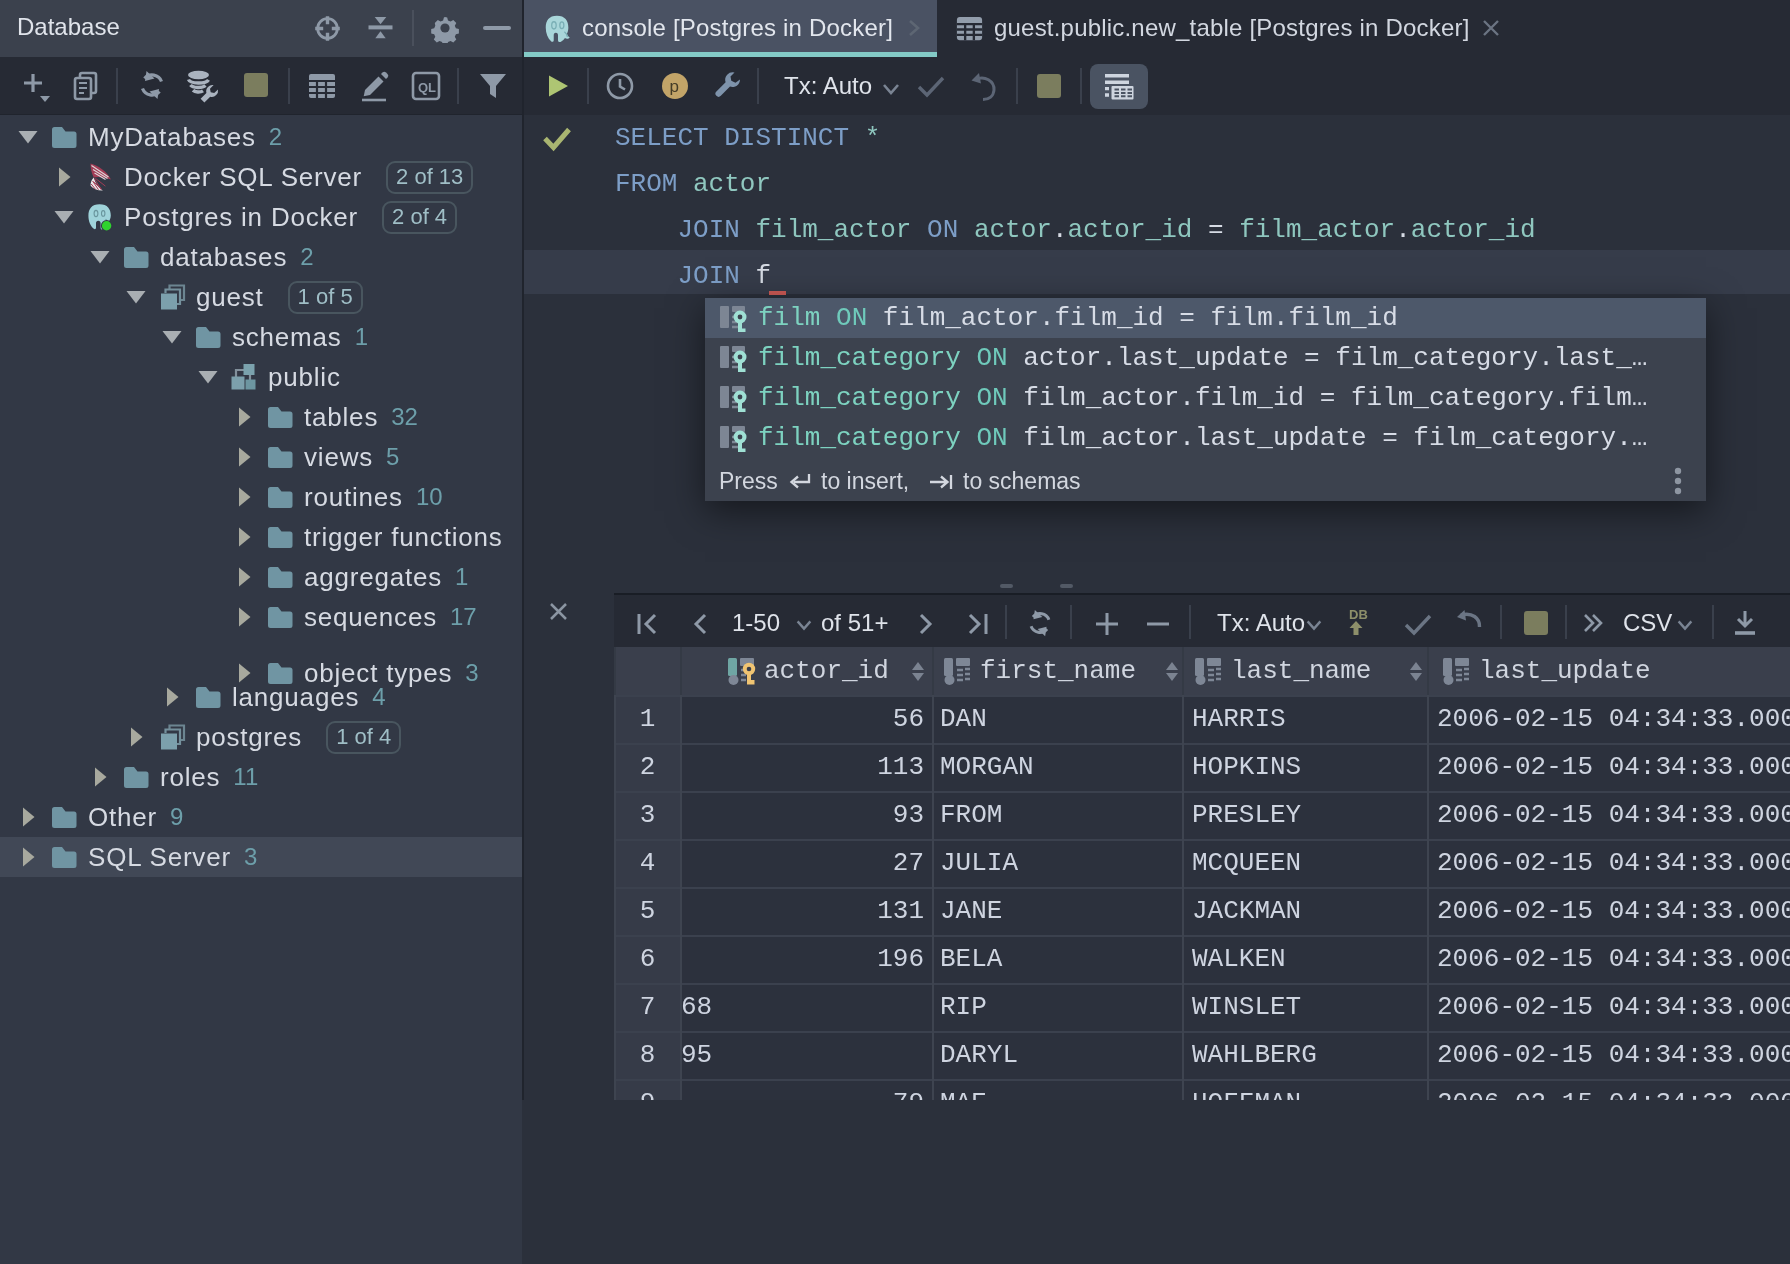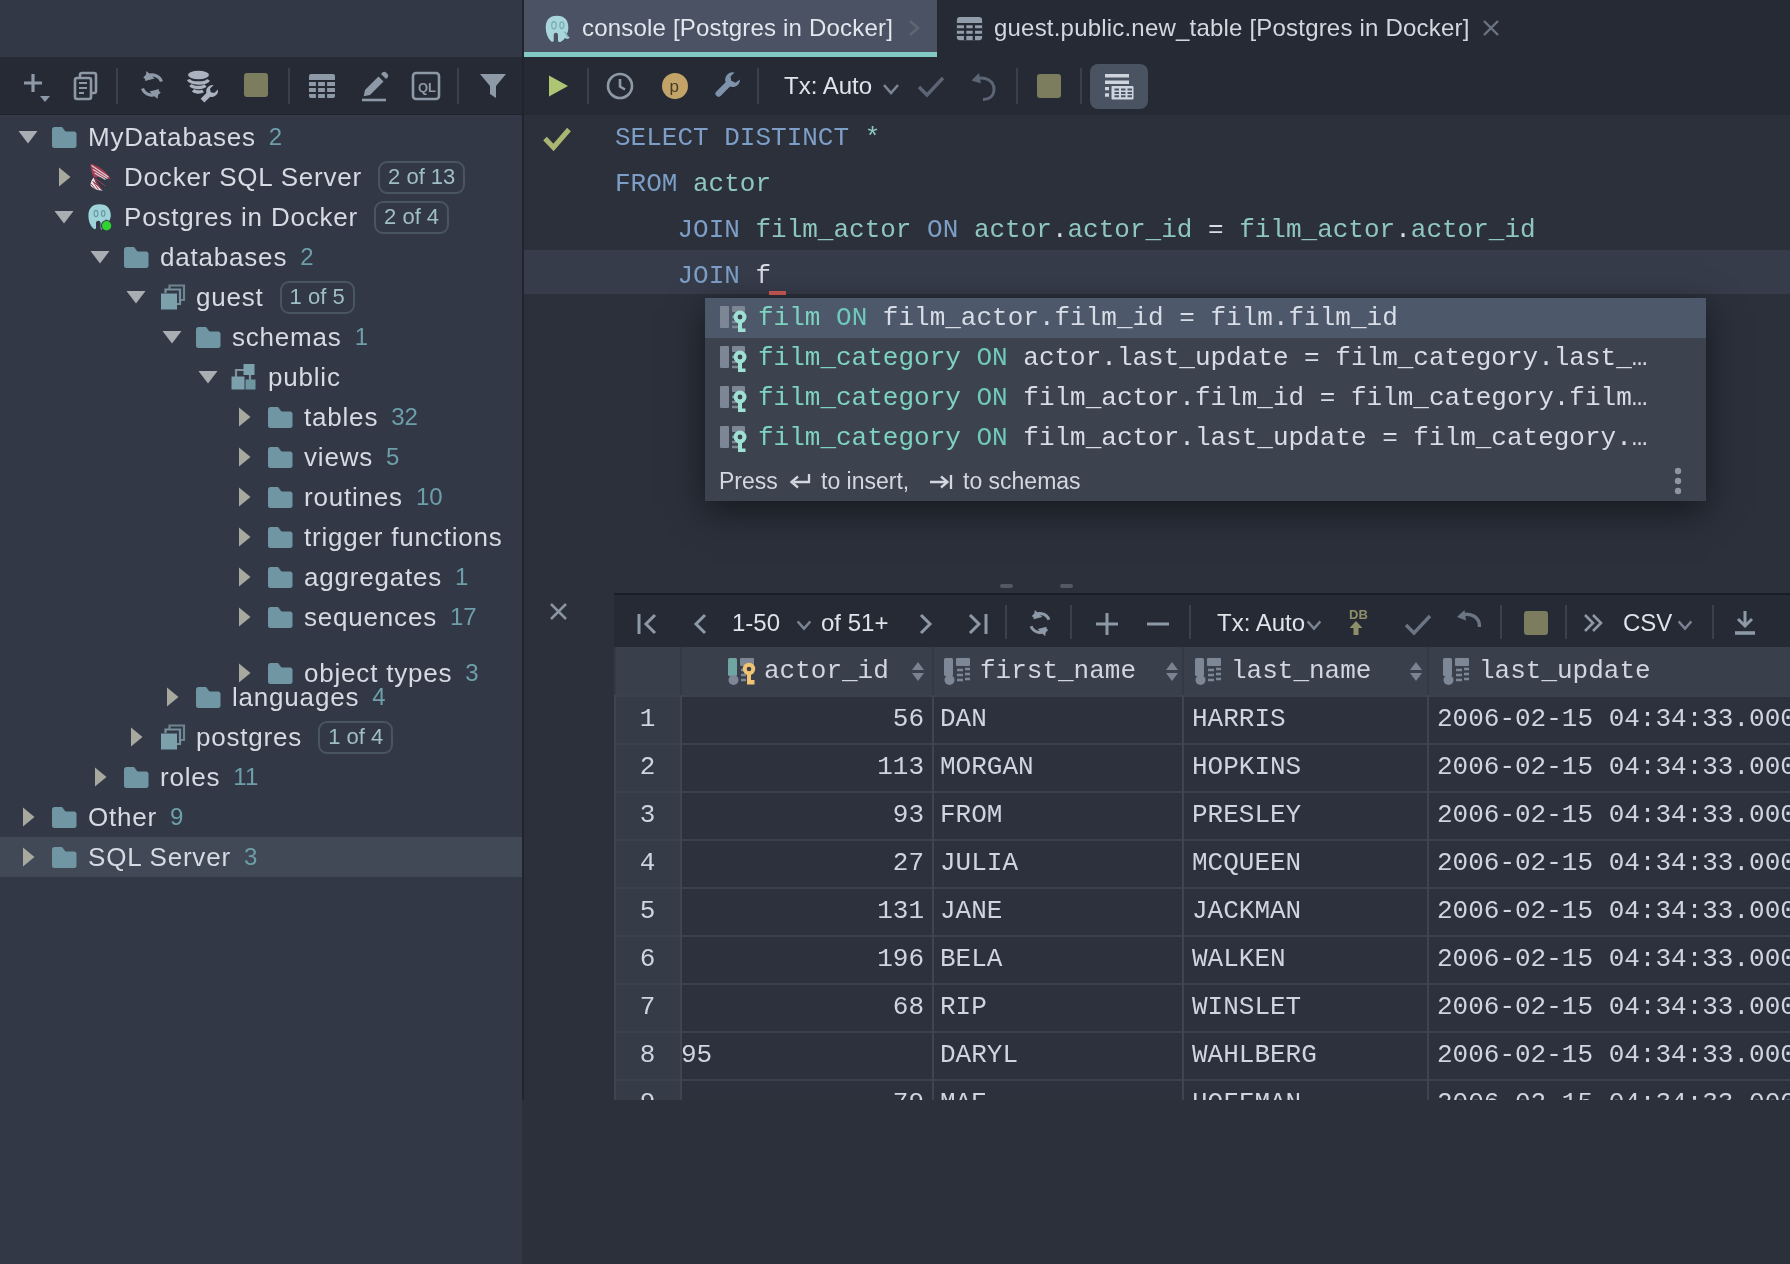--- a/index.html
+++ b/index.html
@@ -7,21 +7,21 @@
        font-family:"Liberation Sans",sans-serif;background:#2b303b;}
   .abs{position:absolute;}
   #lp{left:0;top:0;width:522px;height:1264px;background:#323845;overflow:hidden;}
   #lp-header{position:absolute;left:0;top:0;width:522px;height:57px;background:#3b414d;}
   #lp-toolbar{position:absolute;left:0;top:57px;width:522px;height:57px;background:#262a34;border-bottom:1px solid #20242d;}
   .row{position:absolute;left:0;width:522px;height:40px;}
   .rowin{position:absolute;top:0;height:40px;display:flex;align-items:center;}
   .txt{font-size:26px;color:#d6dae2;white-space:pre;letter-spacing:0.8px;}
   .cnt{font-size:24px;color:#6d9faa;margin-left:13px;}
   .badge{font-size:22px;color:#9fbec6;border:2px solid #49565f;border-radius:9px;
-         padding:0px 8px 2px 8px;margin-left:16px;line-height:27px;}
+         padding:0px 8px 2px 8px;margin-left:24px;line-height:27px;}
   .arr{position:absolute;top:8px;width:24px;height:24px;}
   .ticon{position:absolute;top:5px;width:30px;height:30px;}
   #rt{left:522px;top:0;width:1266px;height:1100px;background:#2b303b;border-left:2px solid #20242d;overflow:hidden;}
   #tabbar{position:absolute;left:0;top:0;width:1266px;height:57px;background:#262a34;}
   #tab1{position:absolute;left:0;top:0;width:413px;height:52px;background:#4a5263;}
   #tab1u{position:absolute;left:0;top:52px;width:413px;height:5px;background:#83cac6;}
   .tabtxt{font-size:24px;color:#dde2ea;letter-spacing:0.2px;}
   #edtoolbar{position:absolute;left:0;top:57px;width:1266px;height:58px;background:#262a34;}
   #editor{position:absolute;left:0;top:115px;width:1266px;height:478px;background:#2b303b;}
   .codeline{position:absolute;left:91px;width:1175px;height:46px;font-family:"Liberation Mono",monospace;
@@ -320,21 +320,21 @@
   <div class="gcell" style="left:67px;top:240px;width:252px;text-align:right;padding-right:9px;">131</div>
   <div class="gcell" style="left:326px;top:240px;width:230px;">JANE</div>
   <div class="gcell" style="left:578px;top:240px;width:225px;">JACKMAN</div>
   <div class="gcell" style="left:823px;top:240px;width:353px;">2006-02-15 04:34:33.000</div>
   <div class="rn" style="top:288px;">6</div>
   <div class="gcell" style="left:67px;top:288px;width:252px;text-align:right;padding-right:9px;">196</div>
   <div class="gcell" style="left:326px;top:288px;width:230px;">BELA</div>
   <div class="gcell" style="left:578px;top:288px;width:225px;">WALKEN</div>
   <div class="gcell" style="left:823px;top:288px;width:353px;">2006-02-15 04:34:33.000</div>
   <div class="rn" style="top:336px;">7</div>
-  <div class="gcell" style="left:67px;top:336px;width:252px;text-align:right;padding-right:9px;">68</div>
+  <div class="gcell" style="left:67px;top:336px;width:252px;text-align:left;padding-right:9px;">68</div>
   <div class="gcell" style="left:326px;top:336px;width:230px;">RIP</div>
   <div class="gcell" style="left:578px;top:336px;width:225px;">WINSLET</div>
   <div class="gcell" style="left:823px;top:336px;width:353px;">2006-02-15 04:34:33.000</div>
   <div class="rn" style="top:384px;">8</div>
   <div class="gcell" style="left:67px;top:384px;width:252px;text-align:left;padding-right:9px;">95</div>
   <div class="gcell" style="left:326px;top:384px;width:230px;">DARYL</div>
   <div class="gcell" style="left:578px;top:384px;width:225px;">WAHLBERG</div>
   <div class="gcell" style="left:823px;top:384px;width:353px;">2006-02-15 04:34:33.000</div>
   <div class="rn" style="top:432px;">9</div>
   <div class="gcell" style="left:67px;top:432px;width:252px;text-align:right;padding-right:9px;">79</div>
@@ -358,20 +358,39 @@
   <div class="gv" style="left:813px;"></div>
   <div class="gvh" style="left:0px;"></div>
   <div class="gvh" style="left:66px;"></div>
   <div class="gvh" style="left:318px;"></div>
   <div class="gvh" style="left:568px;"></div>
   <div class="gvh" style="left:813px;"></div>
 </div>
 </div>
 
 <div class="abs" id="lp">
+  <div id="lp-header">
+    <div style="position:absolute;left:17px;top:13px;font-size:24px;color:#e0e4eb;">Database</div>
+
+    <svg class="abs" style="left:313px;top:14px" width="29" height="29" viewBox="0 0 29 29">
+      <circle cx="14.5" cy="14.5" r="9.8" fill="none" stroke="#8e99a7" stroke-width="2.8"></circle>
+      <path d="M14.5 2.2v8M14.5 18.8v8M2.2 14.5h8M18.8 14.5h8" stroke="#8e99a7" stroke-width="3.4"></path>
+    </svg>
+    <svg class="abs" style="left:366px;top:14px" width="29" height="29" viewBox="0 0 29 29">
+      <path d="M2.5 13.4h24" stroke="#8e99a7" stroke-width="4"></path>
+      <path d="M14.5 10.3 L8.7 3 h11.6 z" fill="#8e99a7"></path>
+      <path d="M14.5 17.3 L9.3 24.3 h10.4 z" fill="#8e99a7"></path>
+    </svg>
+    <div class="abs" style="left:412px;top:10px;width:2px;height:36px;background:#4a505c;"></div>
+    <svg class="abs" style="left:430px;top:13px" width="30" height="30" viewBox="0 0 30 30">
+      <path fill="#8e99a7" d="M15 4l2.2.4.8 3 2.6 1.1 2.7-1.5 3 3-1.5 2.7 1.1 2.6 3 .8v4.3l-3 .8-1.1 2.6 1.5 2.7-3 3-2.7-1.5-2.6 1.1-.8 3h-4.3l-.8-3-2.6-1.1-2.7 1.5-3-3 1.5-2.7-1.1-2.6-3-.8v-4.3l3-.8 1.1-2.6L4.8 10l3-3 2.7 1.5 2.6-1.1.8-3z"></path>
+      <circle cx="15" cy="15" r="4.6" fill="#3b414d"></circle>
+    </svg>
+    <div class="abs" style="left:483px;top:26px;width:28px;height:4px;background:#8e99a7;border-radius:2px;"></div>
+  </div>
   <div id="lp-toolbar">
 
     <svg class="abs" style="left:20px;top:13px" width="34" height="34" viewBox="0 0 34 34">
       <path d="M13 4v18M4 13h18" stroke="#8e99a7" stroke-width="3.2"></path>
       <path d="M20 26l5 6 5-6z" fill="#8e99a7"></path>
     </svg>
 
     <svg class="abs" style="left:70px;top:13px" width="32" height="32" viewBox="0 0 32 32">
       <rect x="10" y="3" width="16" height="20" rx="2" fill="none" stroke="#8e99a7" stroke-width="2.6"></rect>
       <rect x="5" y="8" width="16" height="21" rx="2" fill="#262a34" stroke="#8e99a7" stroke-width="2.6"></rect>

